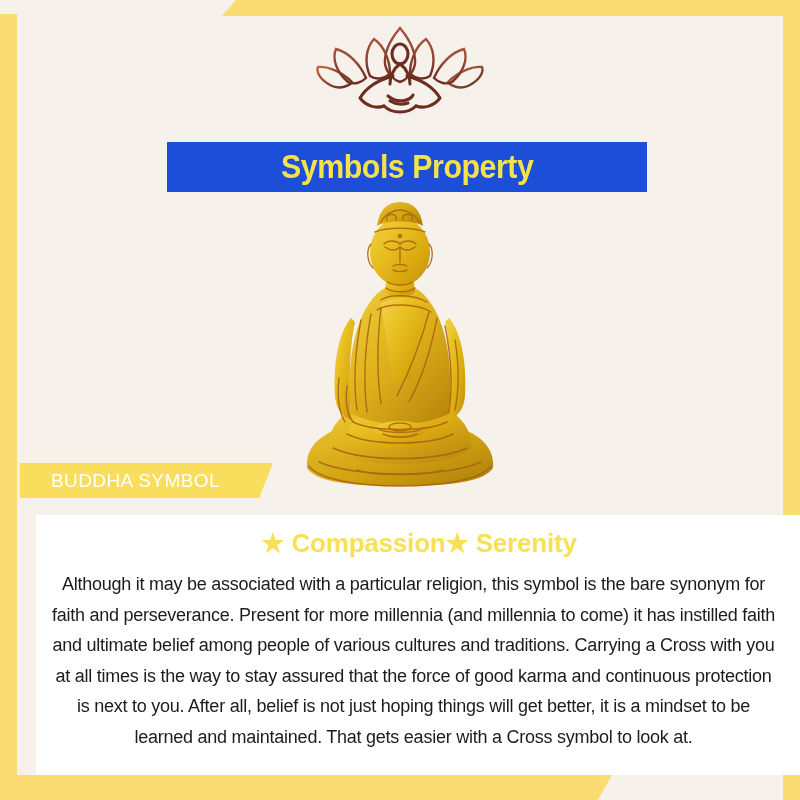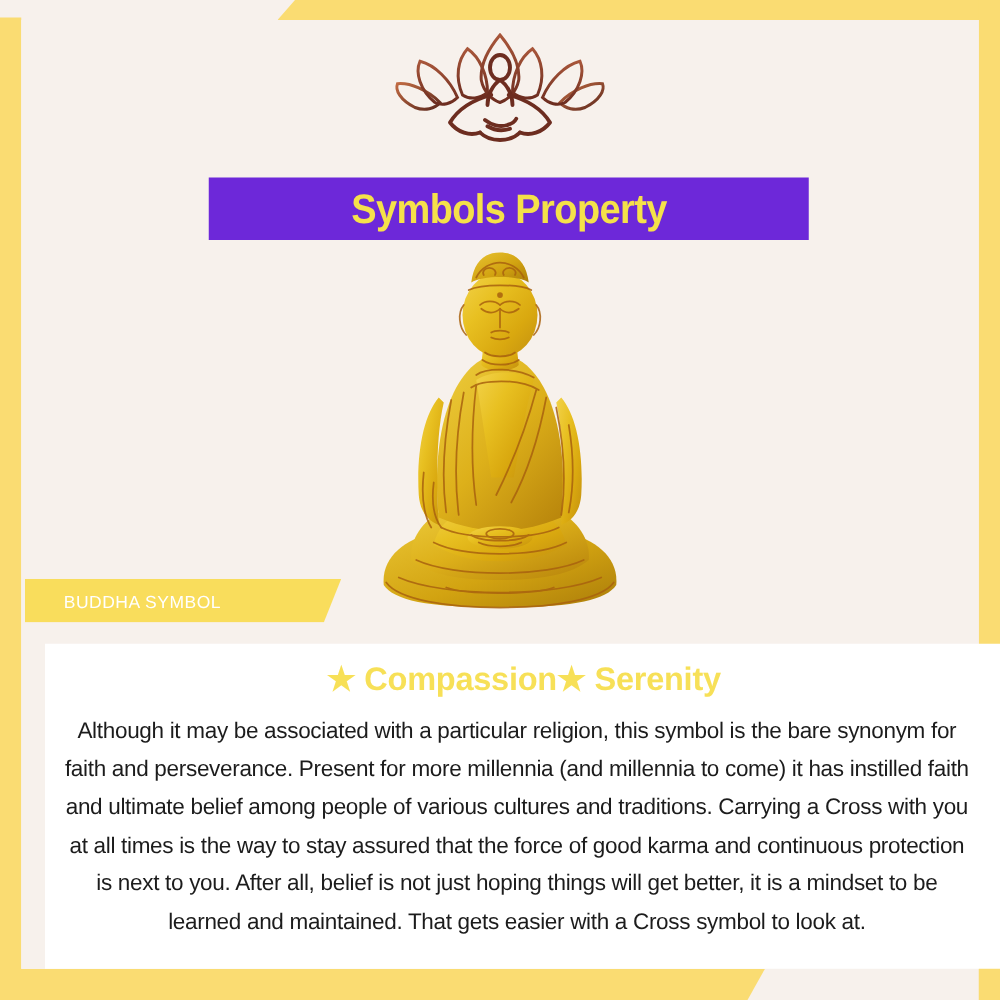--- a/index.html
+++ b/index.html
@@ -92,21 +92,21 @@
     font-weight: 400;
   }
 
   
   .title-band {
     position: absolute;
     top: 126px;
     left: 150px;
     width: 480px;
     height: 50px;
-    background: #6d28d9;
+    background: #1d4ed8;
     display: flex;
     align-items: center;
     justify-content: center;
   }
   .title-text {
     font-size: 33px;
     font-weight: bold;
     color: #f5e14a;
     letter-spacing: -0.5px;
     white-space: nowrap;
@@ -135,21 +135,21 @@
     left: 3px;
     width: 253px;
     height: 35px;
     background: #f9dd5c;
     clip-path: polygon(0 0, 100% 0, calc(100% - 14px) 100%, 0 100%);
     display: flex;
     align-items: center;
   }
   .tag-label {
     color: #ffffff;
-    font-size: 14px;
+    font-size: 19px;
     letter-spacing: 0.4px;
     padding-left: 31px;
     white-space: nowrap;
   }
 
   
   .content-panel {
     position: absolute;
     top: 499px;
     left: 0;

